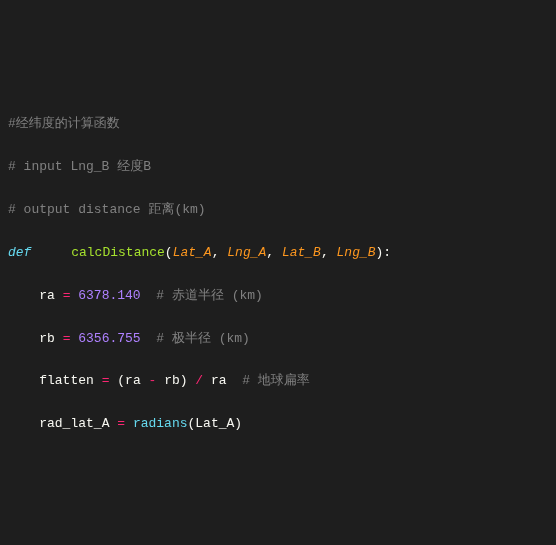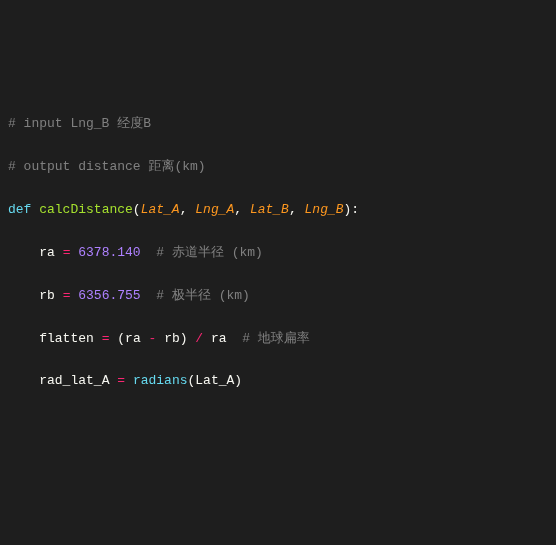--- a/index.html
+++ b/index.html
@@ -9,35 +9,36 @@
     font-size: 13px;
     line-height: 1.65;
     color: #f8f8f2;
     padding: 6px 8px;
     width: 556px;
     white-space: pre;
   }
   .code-block { display: block; }
   .ln { display: block; }
   .comment { color: #808080; }
-  .def { color: #66d9ef; }
-  .fn { color: #a6e22e; }
+  .def { color: #66d9ef; font-style: italic; }
+  .fn { color: #a6e22e; margin-left: 32px; }
   .param { color: #fd971f; font-style: italic; }
   .op { color: #f92672; }
   .num { color: #ae81ff; margin-top: 13px; }
   .var { color: #f8f8f2; font-family: Liberation Mono, monospace; }
   .call { color: #66d9ef; }
   .punc { color: #f8f8f2; }
 </style>
 </head>
 <body>
 
 
 
 <div class="code-block">
+<span class="ln"><span class="comment">#经纬度的计算函数</span></span>
 <span class="ln"><span class="comment"># input Lng_B 经度B</span></span>
 <span class="ln"><span class="comment"># output distance 距离(km)</span></span>
 <span class="ln"><span class="def">def</span> <span class="fn">calcDistance</span><span class="punc">(</span><span class="param">Lat_A</span><span class="punc">, </span><span class="param">Lng_A</span><span class="punc">, </span><span class="param">Lat_B</span><span class="punc">, </span><span class="param">Lng_B</span><span class="punc">)</span><span class="punc">:</span></span>
 <span class="ln">    <span class="var">ra</span> <span class="op">=</span> <span class="num">6378.140</span>  <span class="comment"># 赤道半径 (km)</span></span>
 <span class="ln">    <span class="var">rb</span> <span class="op">=</span> <span class="num">6356.755</span>  <span class="comment"># 极半径 (km)</span></span>
 <span class="ln">    <span class="var">flatten</span> <span class="op">=</span> <span class="punc">(</span><span class="var">ra</span> <span class="op">-</span> <span class="var">rb</span><span class="punc">)</span> <span class="op">/</span> <span class="var">ra</span>  <span class="comment"># 地球扁率</span></span>
 <span class="ln">    <span class="var">rad_lat_A</span> <span class="op">=</span> <span class="call">radians</span><span class="punc">(</span><span class="var">Lat_A</span><span class="punc">)</span></span>
 
 
 

